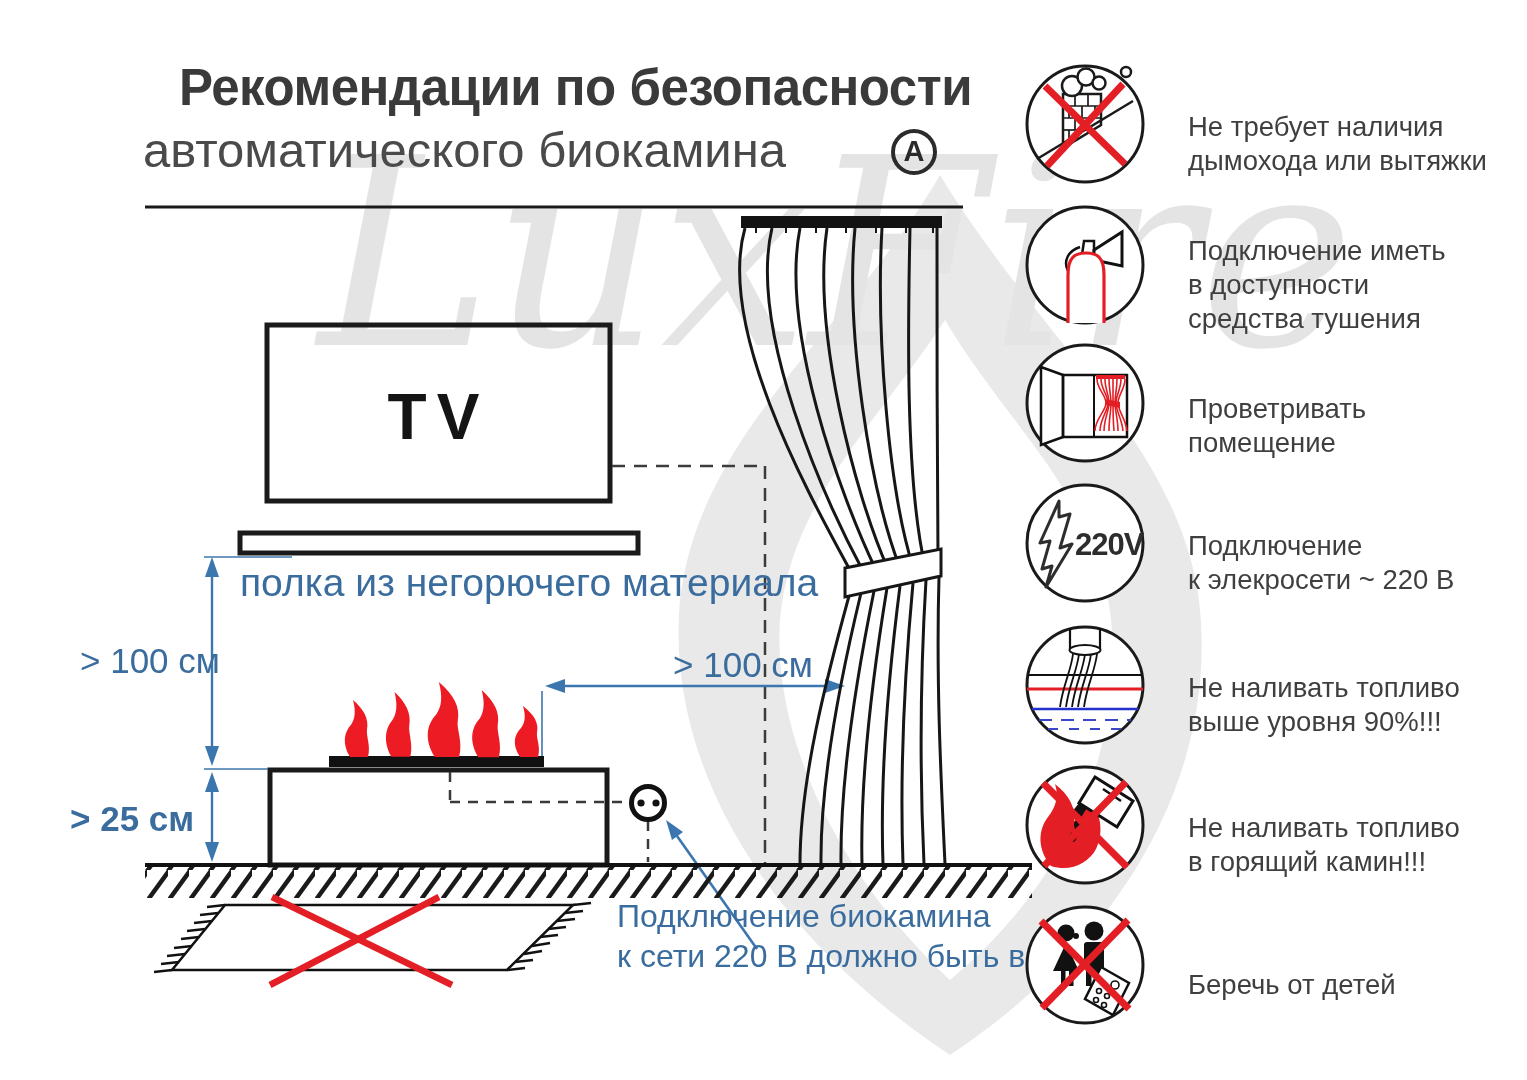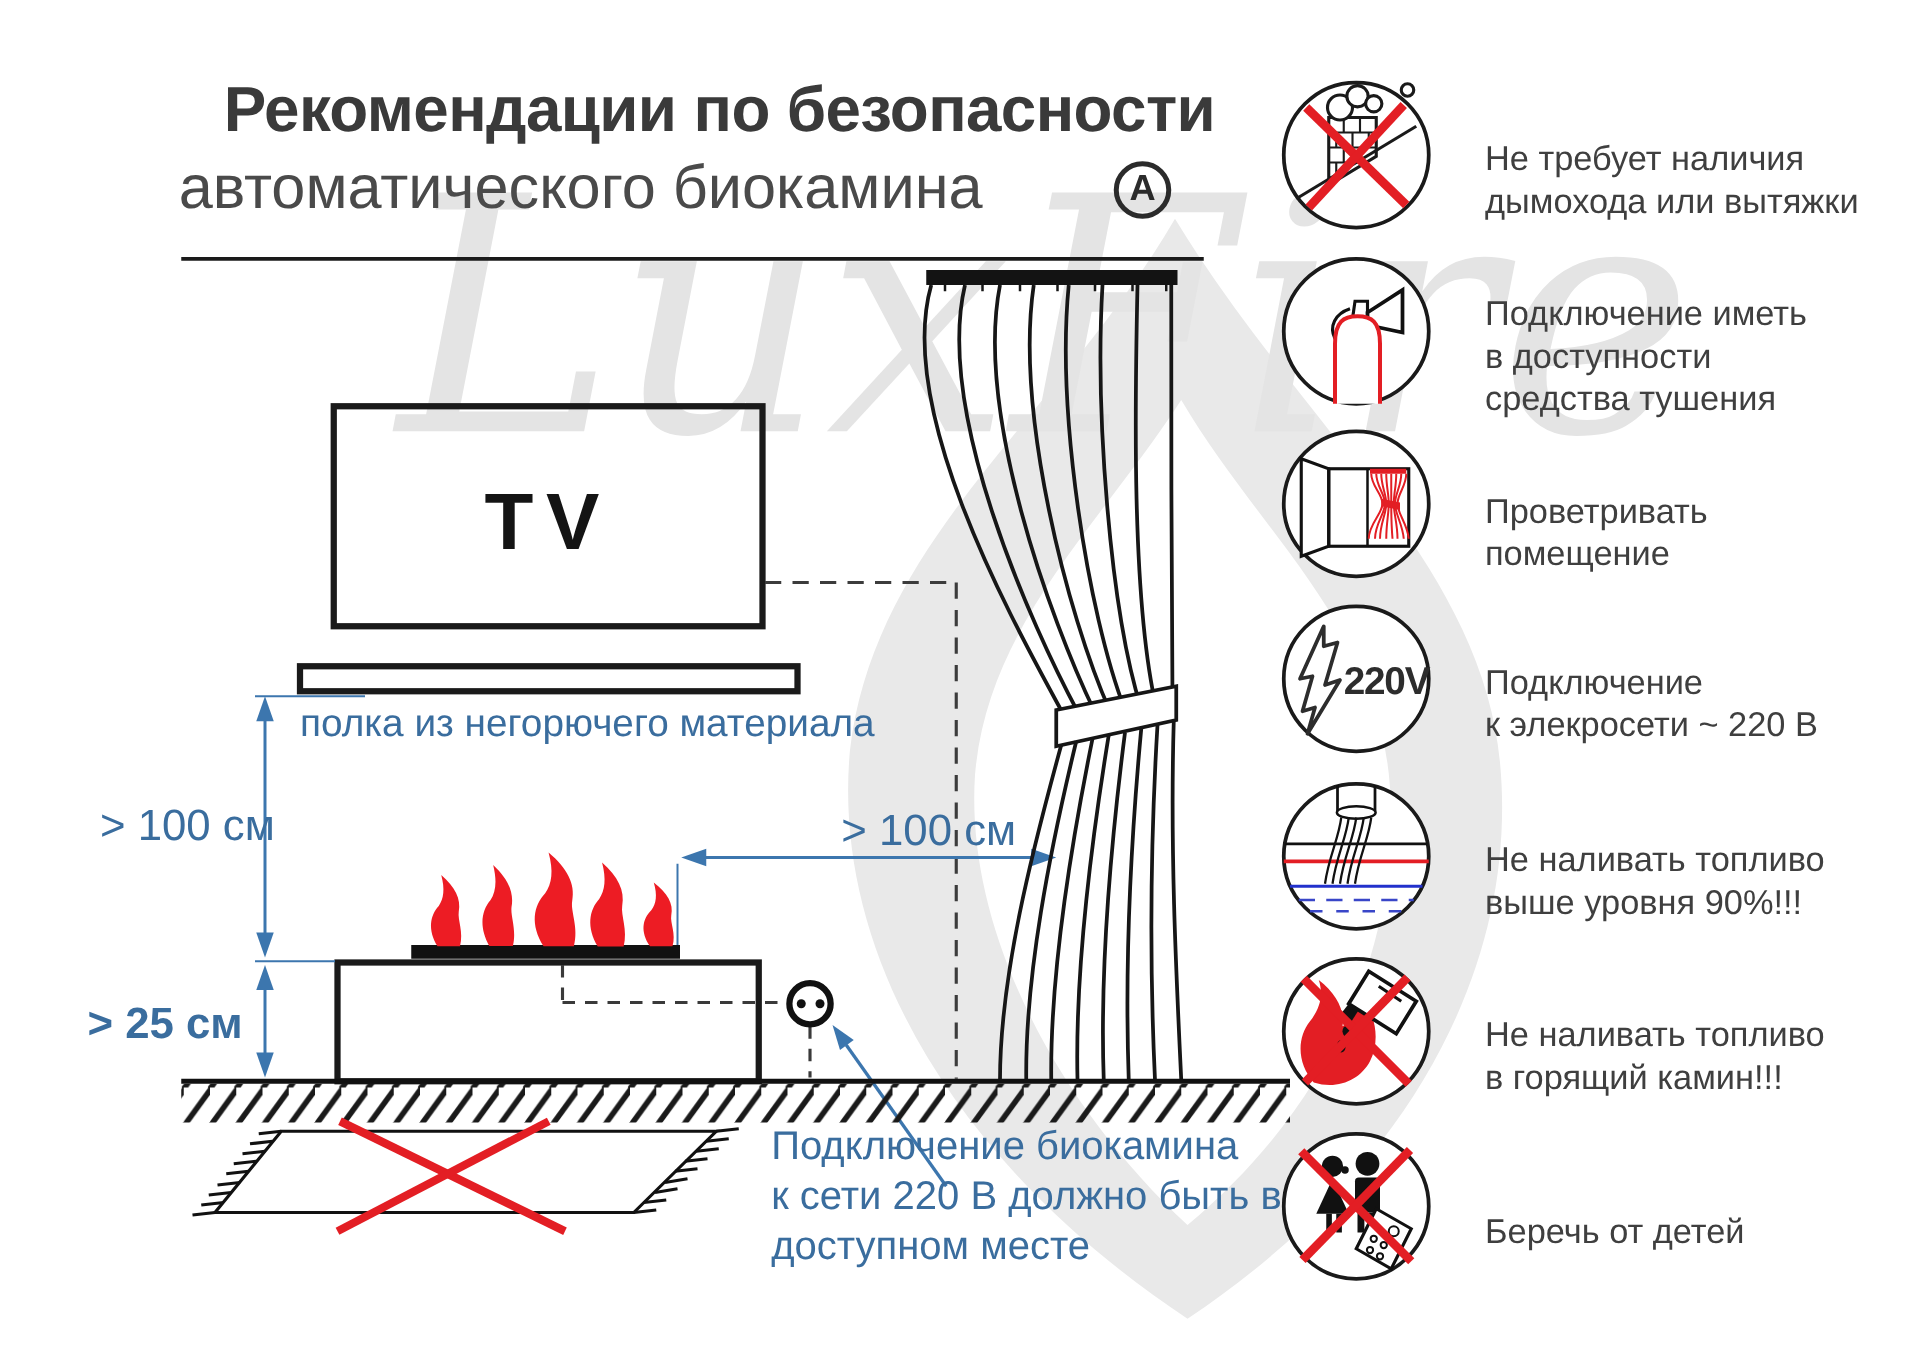--- a/index.html
+++ b/index.html
@@ -8,21 +8,21 @@
   .abs{position:absolute;}
   svg{display:block;}
   .layer{position:absolute;left:0;top:0;}
   .title-line1{left:143px;top:58px;font-size:51px;font-weight:700;color:#3a3a3a;letter-spacing:-0.5px;margin-left:36px;}
   .title-line2{left:143px;top:122px;font-size:49px;font-weight:400;color:#4a4a4a;}
   .a-mark{left:891px;top:129px;width:46px;height:46px;border:4.5px solid #2b2b2b;border-radius:50%;
           box-sizing:border-box;text-align:center;line-height:36px;font-size:29px;font-weight:700;color:#2b2b2b;}
   .tv-label{left:267px;top:380px;width:343px;text-align:center;font-size:64px;font-weight:700;
             letter-spacing:10px;color:#141414;}
   .blue{color:#3a6d9e;}
-  .shelf-label{left:240px;top:561px;font-size:31px;}
+  .shelf-label{left:240px;top:561px;font-size:39px;}
   .dim-label{font-size:35px;}
   .dim-100-left{left:80px;top:641px;}
   .dim-25-left{left:70px;top:799px;font-weight:bold;}
   .dim-100-h{left:628px;top:645px;width:230px;text-align:center;}
   .outlet-note{left:617px;top:896px;font-size:32px;line-height:40px;}
   .rec-row-text{left:1188px;font-size:27.5px;line-height:34px;color:#3f3f3f;margin-top:20px;}
   .rec-icon{left:1023px;width:124px;height:124px;}
 </style>
 </head>
 <body>
@@ -175,21 +175,20 @@
   <div class="abs a-mark">A</div>
 
   <div class="abs tv-label">TV</div>
   <div class="abs blue shelf-label">полка из негорючего материала</div>
   <div class="abs blue dim-label dim-100-left">&gt; 100 см</div>
   <div class="abs blue dim-label dim-25-left">&gt; 25 см</div>
   <div class="abs blue dim-label dim-100-h">&gt; 100 см</div>
   <div class="abs blue outlet-note">
     <div>Подключение биокамина</div>
     <div>к сети 220 В должно быть в</div>
-    <div>доступном месте</div>
   </div>
 
   <svg class="abs rec-icon" style="top:62px" viewBox="0 0 124 124">
     <circle cx="62" cy="62" r="58" fill="#fff" stroke="#1a1a1a" stroke-width="3"></circle>
     <line x1="14" y1="97" x2="110" y2="39" stroke="#1a1a1a" stroke-width="2.5"></line>
     <polygon points="40,86 40,32 78,32 78,63" fill="none" stroke="#1a1a1a" stroke-width="2.5"></polygon>
     <g stroke="#1a1a1a" stroke-width="1.7">
       <line x1="40" y1="44" x2="78" y2="44"></line>
         <line x1="40" y1="56" x2="78" y2="56"></line>
       <line x1="40" y1="68" x2="69" y2="68"></line>

